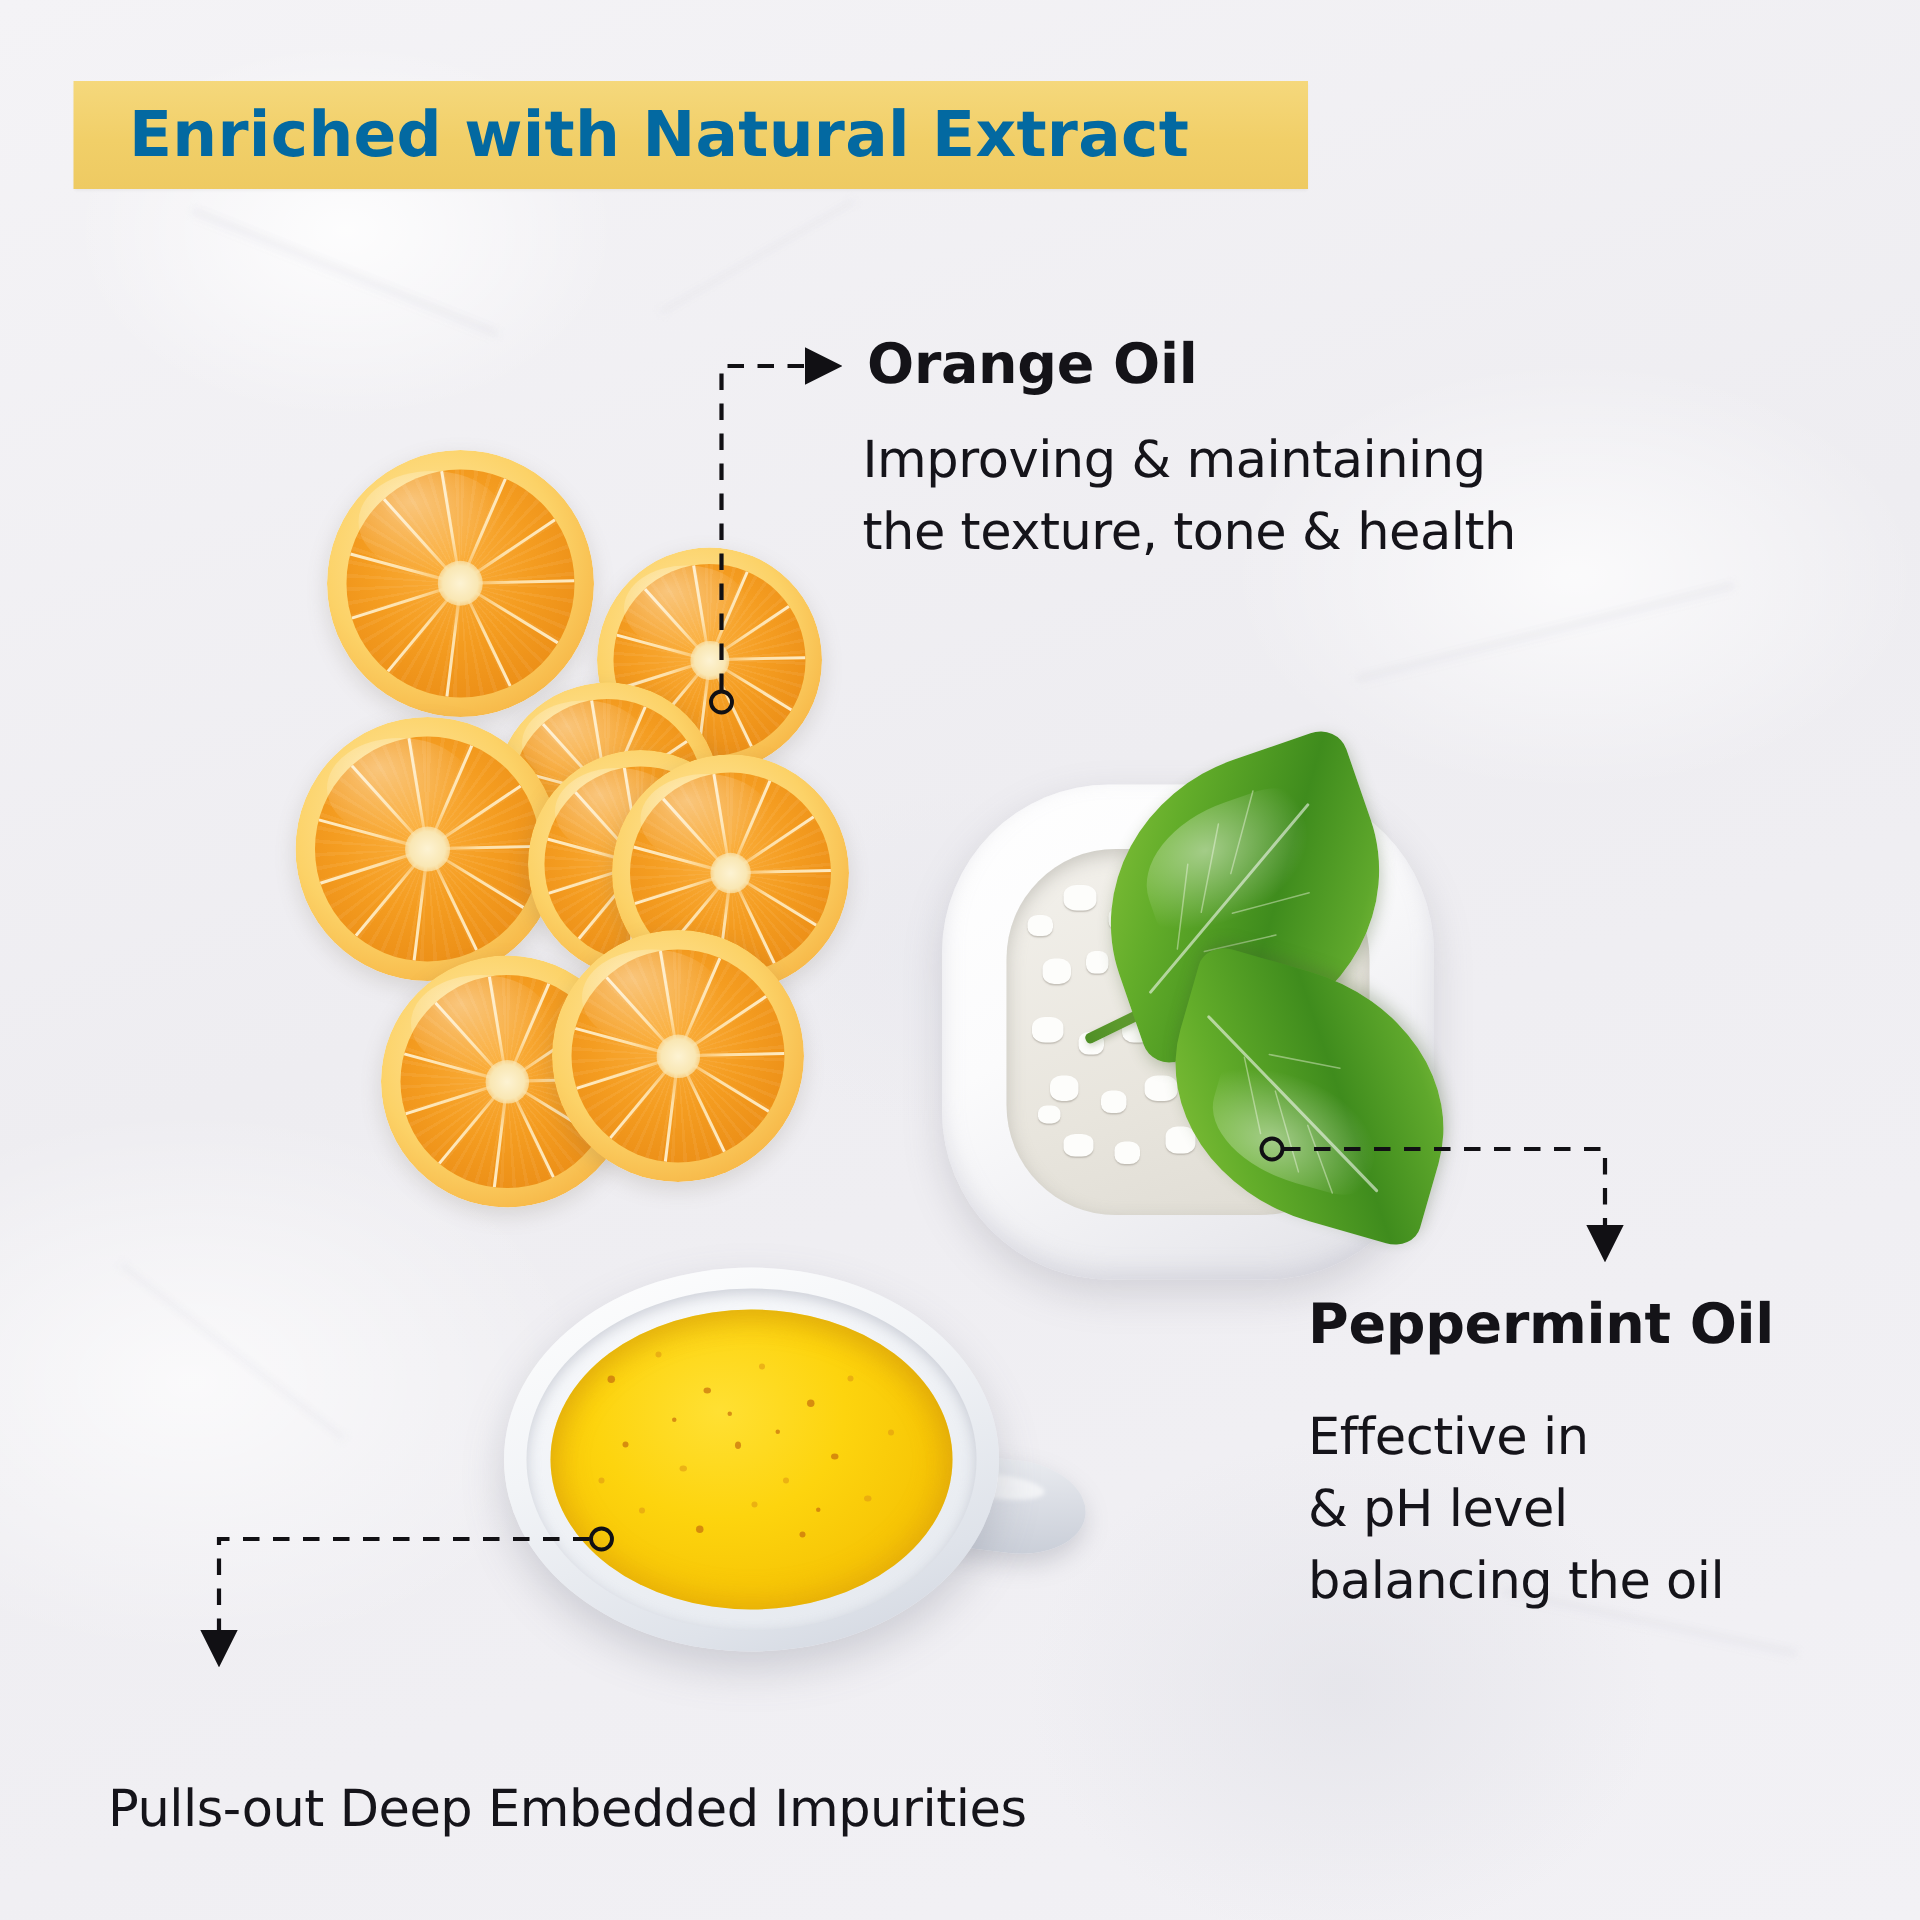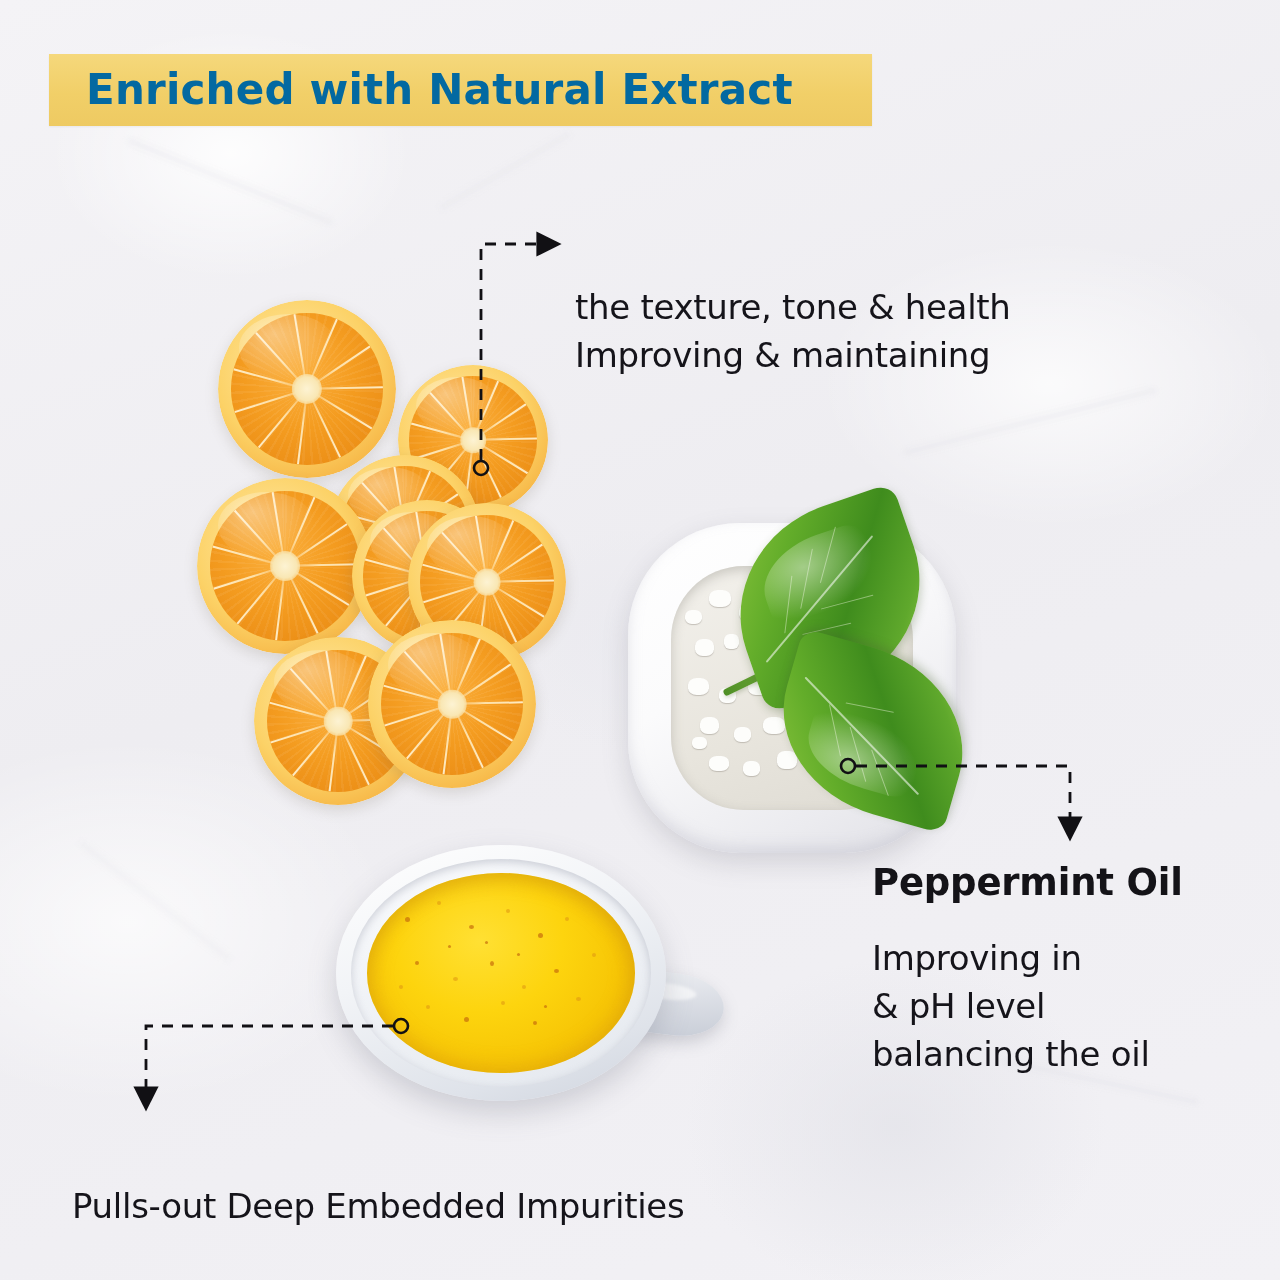--- a/index.html
+++ b/index.html
@@ -458,28 +458,29 @@
       <circle cx="848" cy="766" r="7" fill="none" stroke="#111014" stroke-width="2.6"></circle>
       <path d="M856,766 L1070,766 L1070,836" fill="none" stroke="#111014" stroke-width="2.8" stroke-dasharray="11 9" marker-end="url(#arrD)"></path>
     </g>
 
     <g>
       <circle cx="401" cy="1026" r="7" fill="none" stroke="#111014" stroke-width="2.6"></circle>
       <path d="M393,1026 L146,1026 L146,1106" fill="none" stroke="#111014" stroke-width="2.8" stroke-dasharray="11 9" marker-end="url(#arrD)"></path>
     </g>
   </svg>
 
+  <div class="heading" id="orange-head">Orange Oil</div>
   <div class="desc" id="orange-desc">
+    <span>Improving &amp; maintaining</span>
     <span>the texture, tone &amp; health</span>
-    <span>Improving &amp; maintaining</span>
   </div>
 
   <div class="heading" id="pepper-head">Peppermint Oil</div>
   <div class="desc" id="pepper-desc">
-    <span>Improving in</span>
+    <span>Effective in</span>
     <span>&amp; pH level</span>
     <span>balancing the oil</span>
   </div>
 
   <div class="desc" id="papaya-desc">
     <span>Pulls-out Deep Embedded Impurities</span>
   </div>
 
 </div>
 

